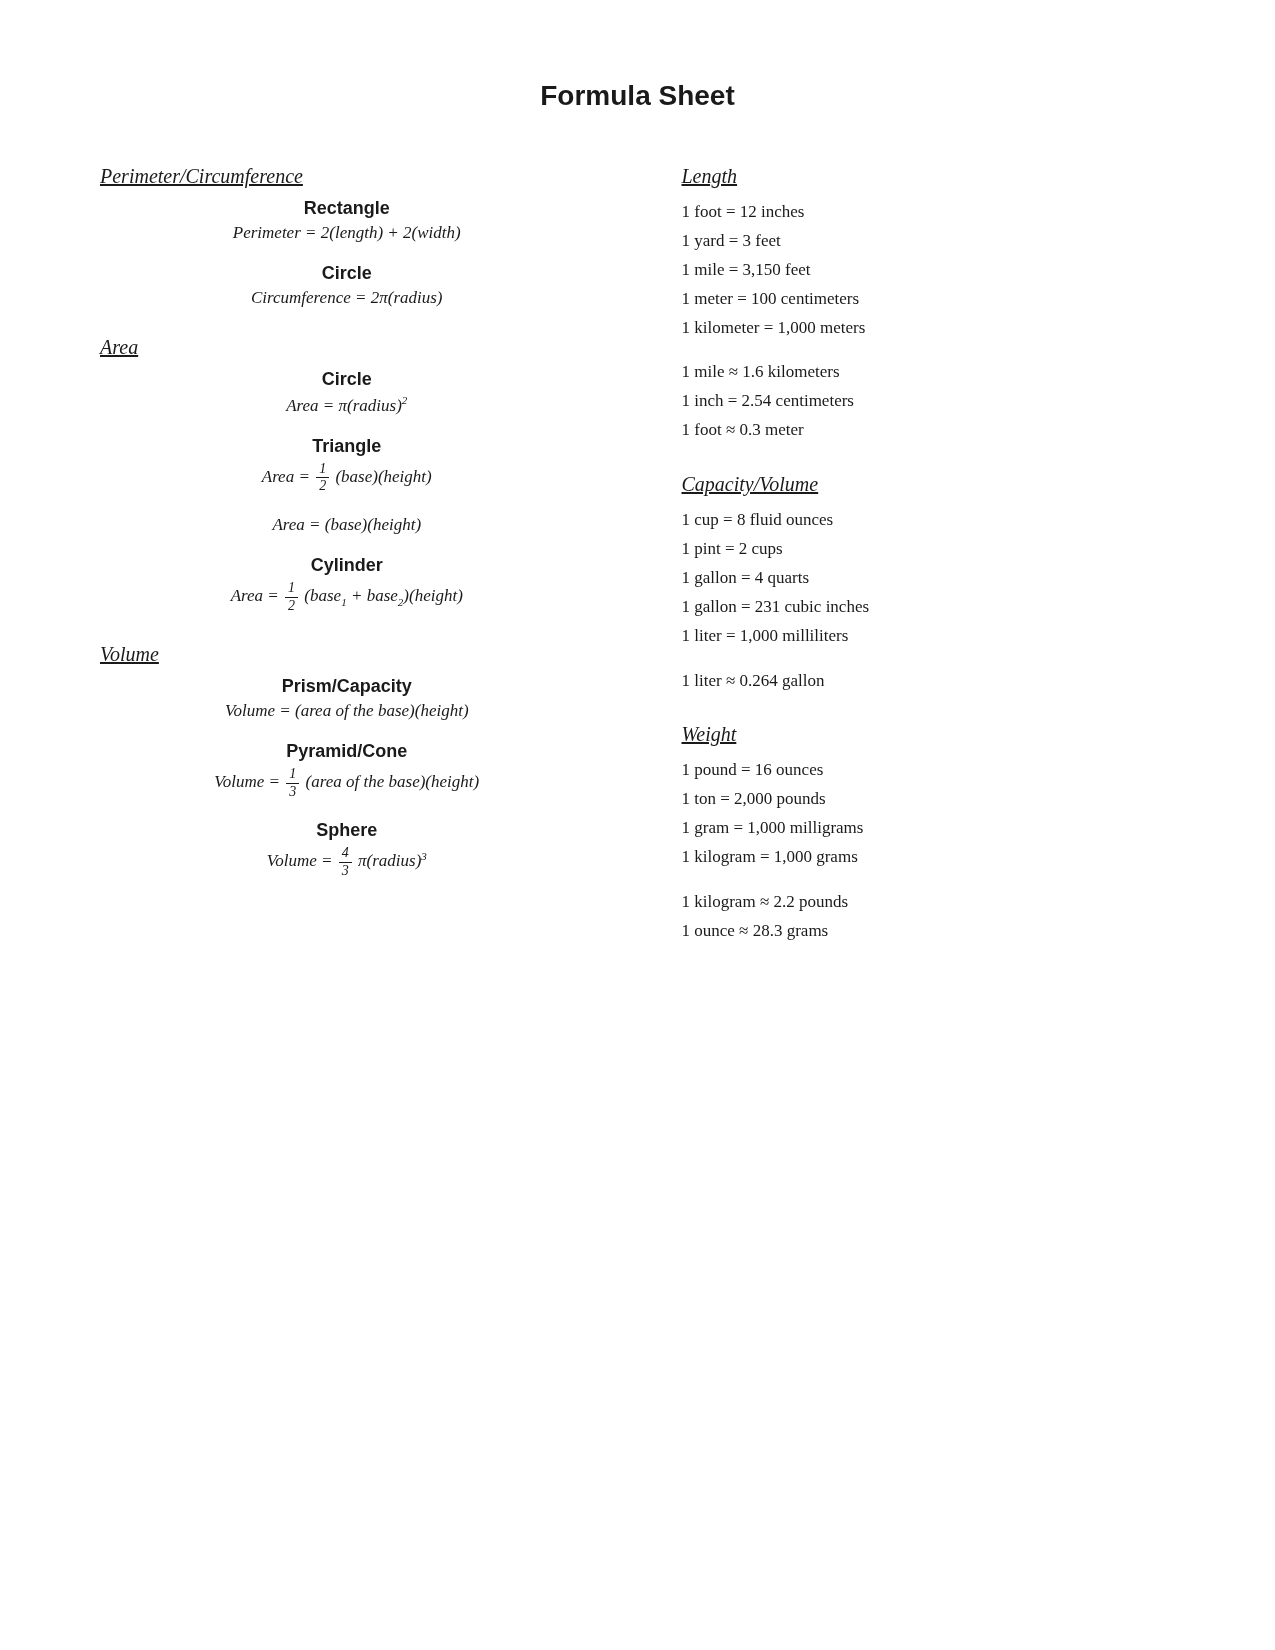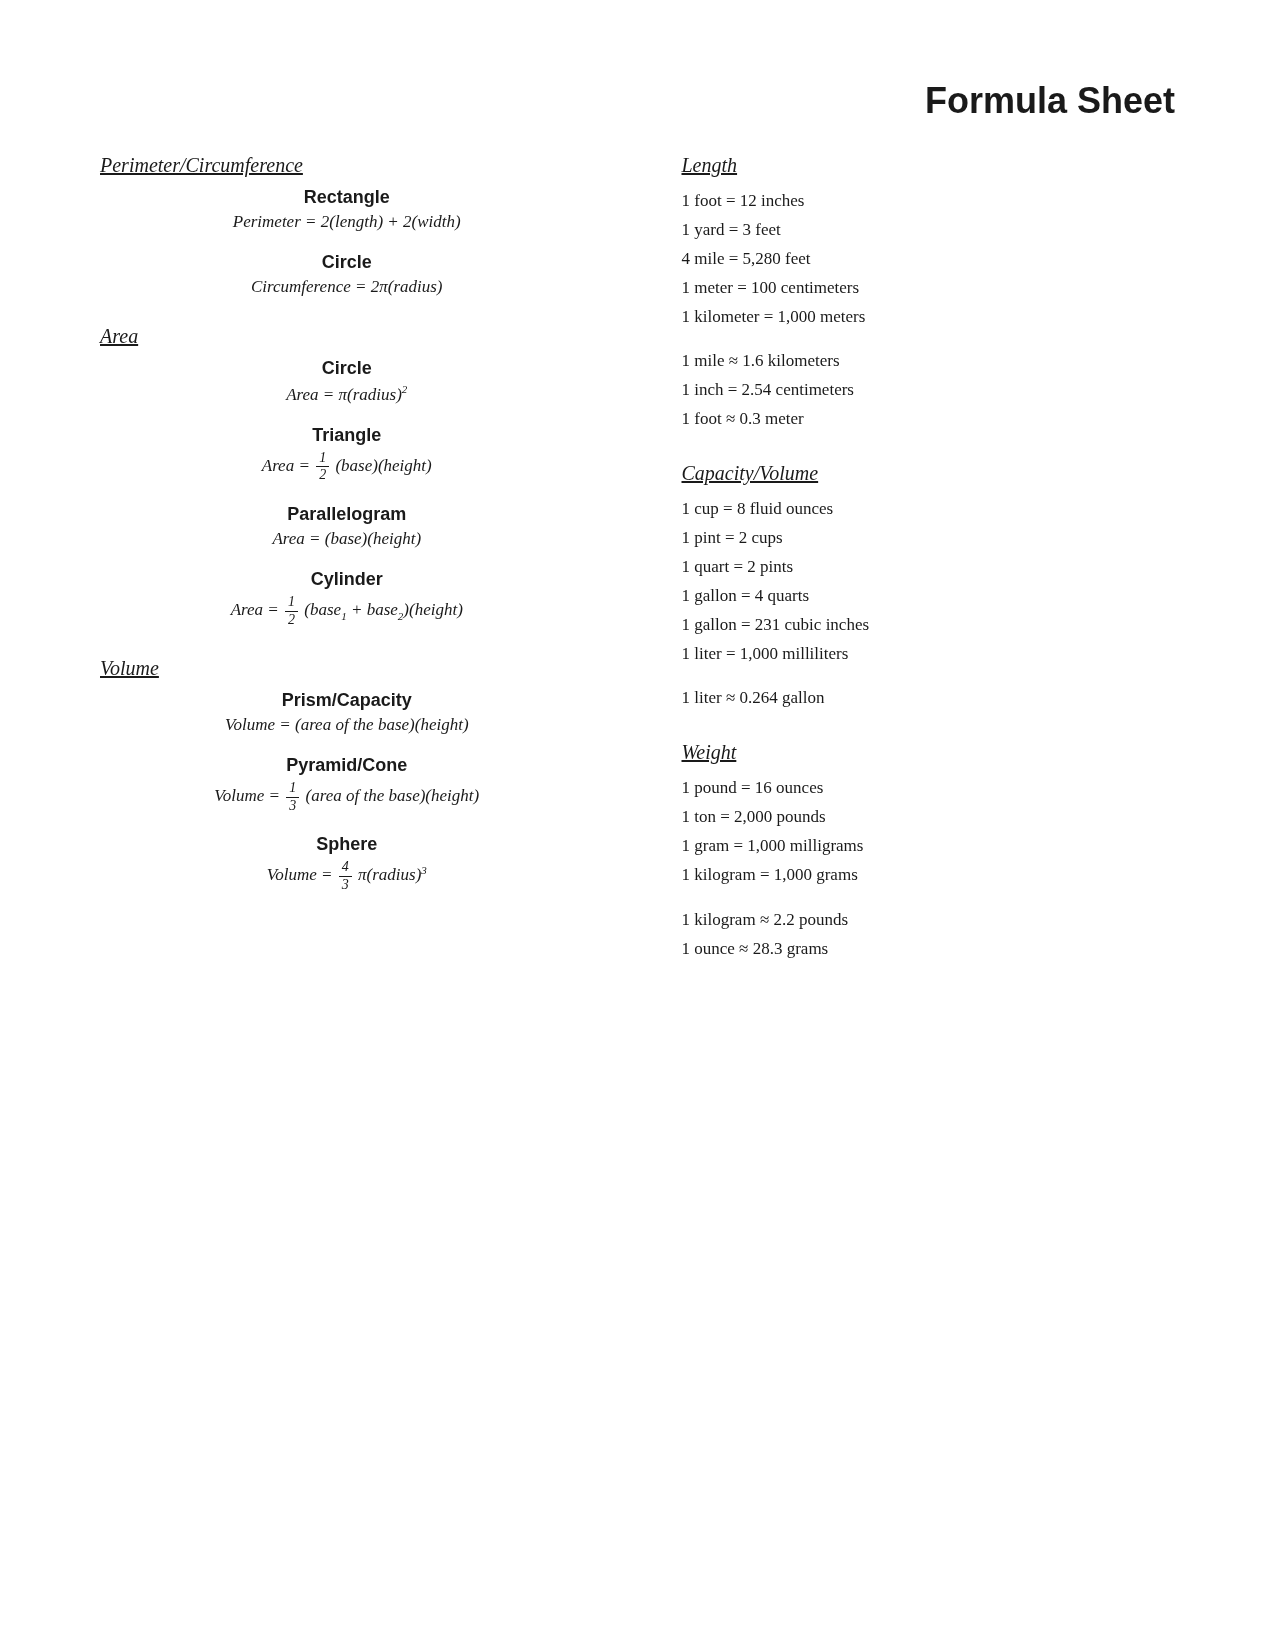--- a/index.html
+++ b/index.html
@@ -11,24 +11,24 @@
     body {
       background: #ffffff;
       font-family: 'Times New Roman', Times, serif;
       width: 1275px;
       min-height: 1650px;
       padding: 80px 100px 80px 100px;
       color: #1a1a1a;
     }
 
     .page-title {
-      text-align: right;
-      font-size: 36px;
+      text-align: center;
+      font-size: 28px;
       font-weight: bold;
-      margin-bottom: 32px;
+      margin-bottom: 53px;
       font-family: Arial, sans-serif;
     }
 
     .content-wrapper {
       display: flex;
       gap: 88px;
       align-items: flex-start;
     }
 
     .left-column {
@@ -155,21 +155,20 @@
           <em>Area</em> =
           <span class="fraction">
             <span class="fraction-num">1</span>
             <span class="fraction-den">2</span>
           </span>
           (<em>base</em>)(<em>height</em>)
         </div>
       </div>
 
       <div class="section-block">
-        <div class="subsection-title">Parallelogram</div>
         <div class="formula">
           <em>Area</em> = (<em>base</em>)(<em>height</em>)
         </div>
       </div>
 
       <div class="section-block">
         <div class="subsection-title">Cylinder</div>
         <div class="formula">
           <em>Area</em> =
           <span class="fraction">
@@ -218,37 +217,36 @@
 
   </div>
 
   <div class="right-column">
 
     <div class="section-group">
       <div class="section-title">Length</div>
       <div class="measurement-group">
         <div class="measurement-line">1 foot = 12 inches</div>
         <div class="measurement-line">1 yard = 3 feet</div>
-        <div class="measurement-line">4 mile = 5,280 feet</div>
+        <div class="measurement-line">1 mile = 3,150 feet</div>
         <div class="measurement-line">1 meter = 100 centimeters</div>
         <div class="measurement-line">1 kilometer = 1,000 meters</div>
       </div>
       <div class="measurement-group">
         <div class="measurement-line">1 mile ≈ 1.6 kilometers</div>
         <div class="measurement-line">1 inch = 2.54 centimeters</div>
         <div class="measurement-line">1 foot ≈ 0.3 meter</div>
       </div>
     </div>
 
     <div class="section-group">
       <div class="section-title">Capacity/Volume</div>
       <div class="measurement-group">
         <div class="measurement-line">1 cup = 8 fluid ounces</div>
         <div class="measurement-line">1 pint = 2 cups</div>
-        <div class="measurement-line">1 quart = 2 pints</div>
         <div class="measurement-line">1 gallon = 4 quarts</div>
         <div class="measurement-line">1 gallon = 231 cubic inches</div>
         <div class="measurement-line">1 liter = 1,000 milliliters</div>
       </div>
       <div class="measurement-group">
         <div class="measurement-line">1 liter ≈ 0.264 gallon</div>
       </div>
     </div>
 
     <div class="section-group">

